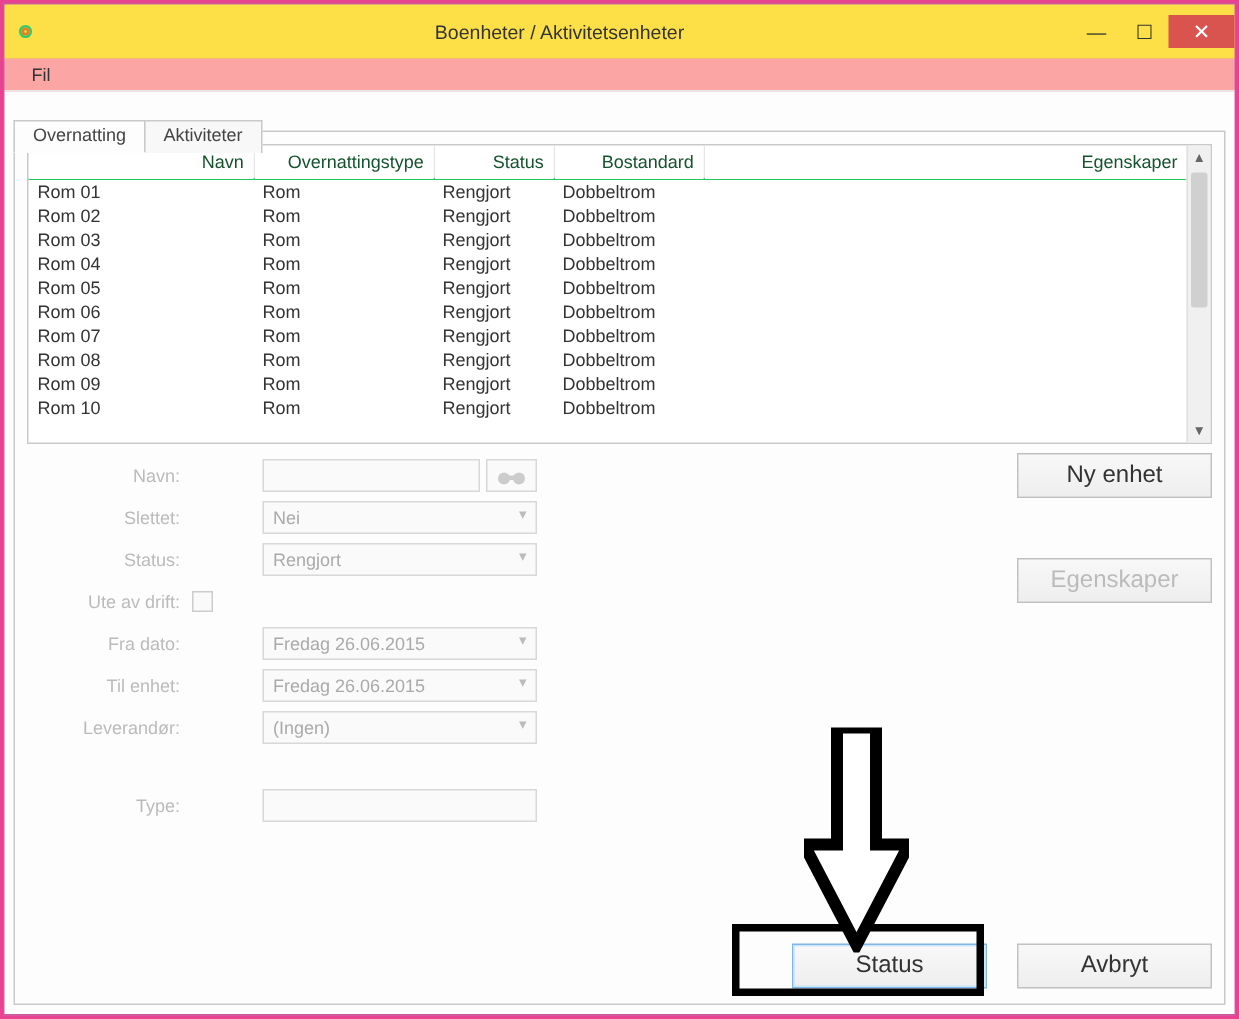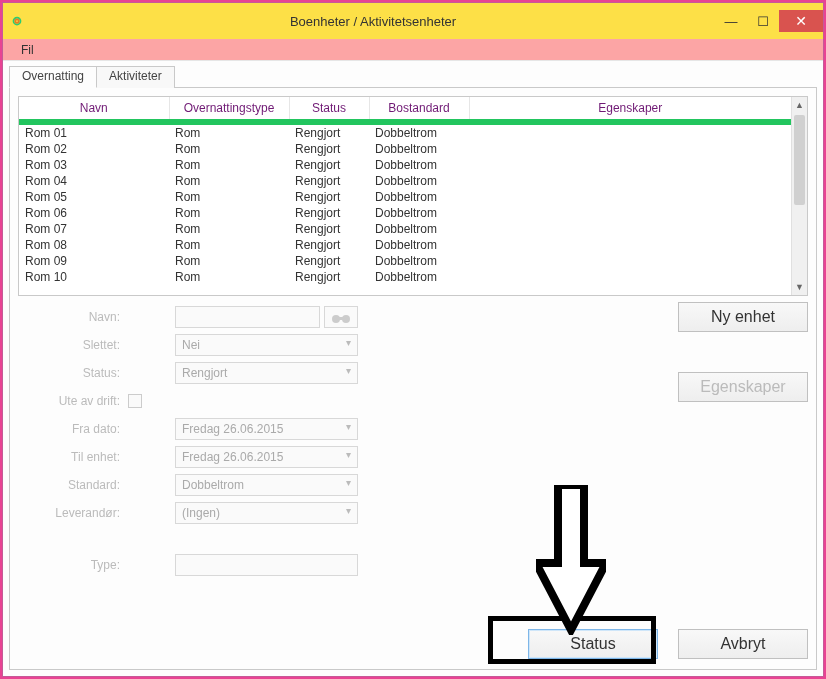--- a/index.html
+++ b/index.html
@@ -98,21 +98,21 @@
   .tab {
     border: 1px solid #c9c9c9;
     background: #f8f8f8;
     padding: 2px 12px;
     margin-right: -1px;
     border-bottom: none;
     cursor: pointer;
     color: #444;
     font-size: 12px;
     position: relative;
-    top: 1px;
+    top: 15px;
   }
   .tab.active {
     background: #fdfdfd;
     border-bottom: 1px solid #fdfdfd;
     z-index: 3;
   }
   .tabpanel {
     border: 1px solid #c9c9c9;
     flex: 1;
     background: #fdfdfd;
@@ -131,29 +131,29 @@
   .table-scroll {
     flex: 1;
     overflow-y: auto;
   }
   table {
     width: 100%;
     border-collapse: collapse;
     table-layout: fixed;
   }
   thead th {
-    text-align: center;
+    text-align: right;
     font-weight: normal;
     background: #fff;
     border-right: 1px solid #e6e6e6;
-    border-bottom: 6px solid #22c55e;
+    border-bottom: 1px solid #22c55e;
     padding: 4px 6px;
     position: sticky;
     top: 0;
-    color: #701a75;
+    color: #14532d;
   }
   thead th:last-child { border-right: none; }
   tbody td {
     padding: 1px 6px;
     color: #333;
     white-space: nowrap;
   }
   col.c-navn { width: 150px; }
   col.c-type { width: 120px; }
   col.c-status { width: 80px; }
@@ -483,26 +483,20 @@
                 </div>
             </div>
 
             <div class="form-row">
               <span class="form-label">Til enhet:</span>
               <div class="form-control combo">
                   <span>Fredag 26.06.2015</span>
                 </div>
             </div>
 
-            <div class="form-row">
-              <span class="form-label">Standard:</span>
-              <div class="form-control combo">
-                  <span>Dobbeltrom</span>
-                </div>
-            </div>
 
             <div class="form-row">
               <span class="form-label">Leverandør:</span>
               <div class="form-control combo">
                   <span>(Ingen)</span>
                 </div>
             </div>
 
             <div style="height:24px;"></div>
 

